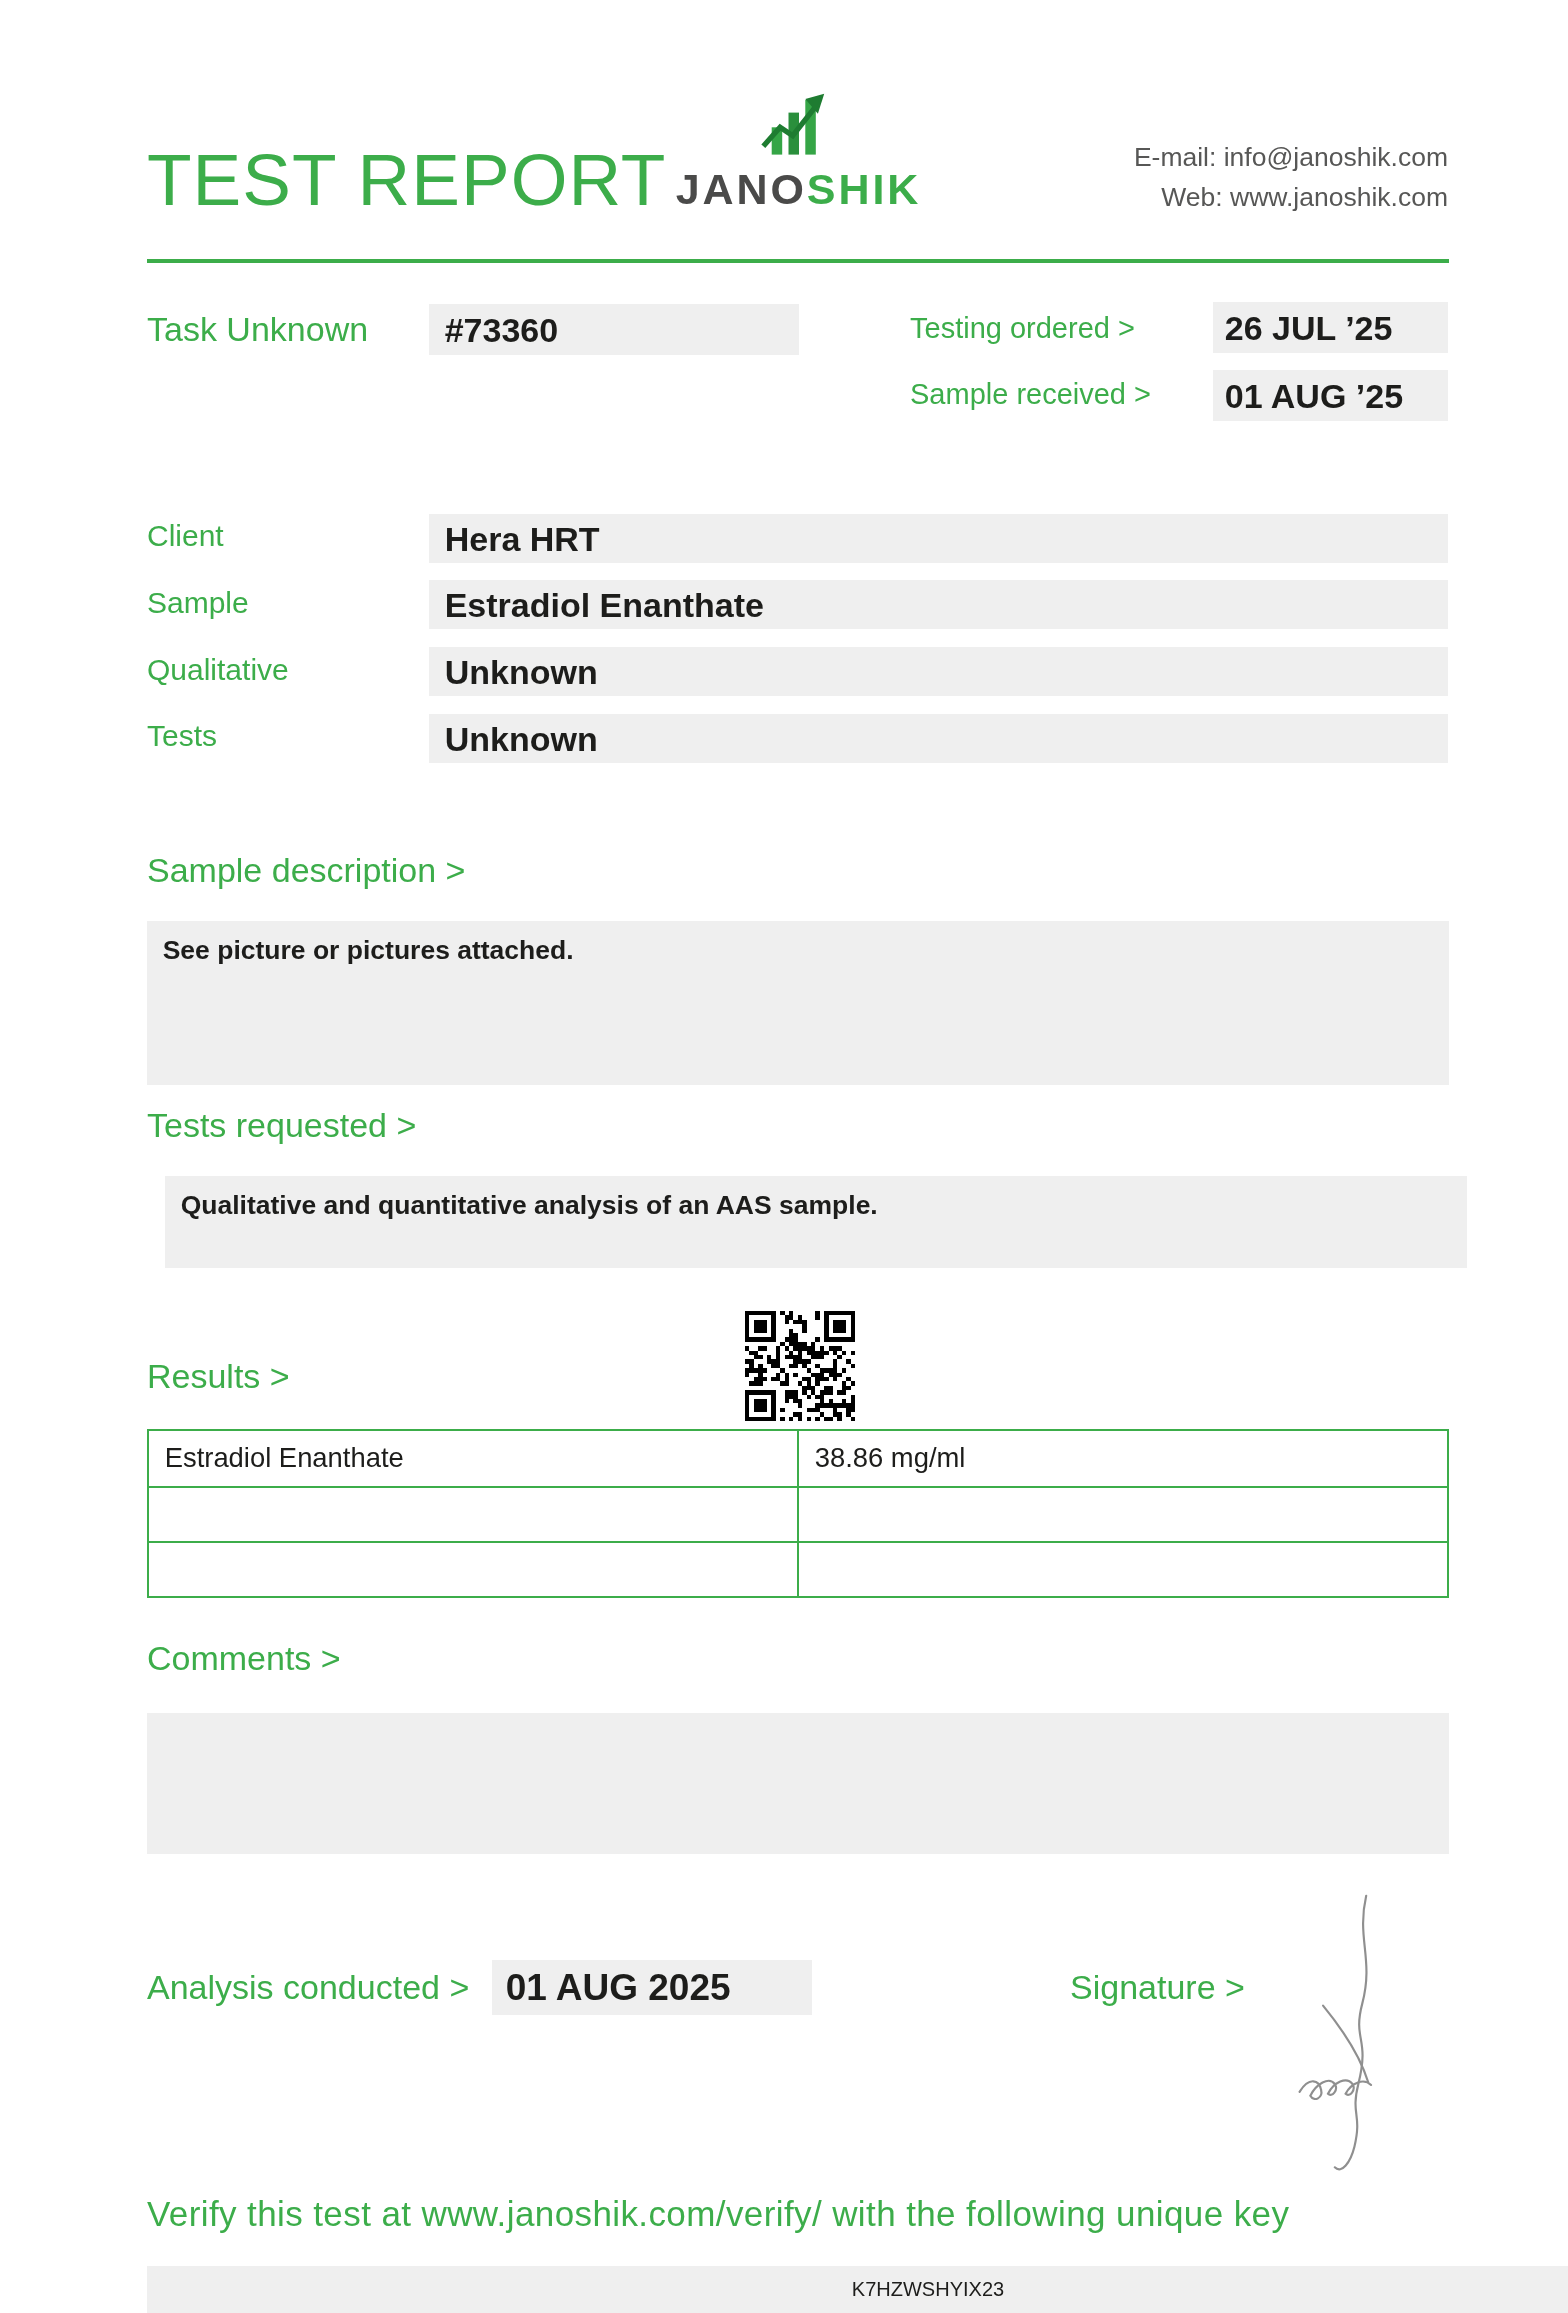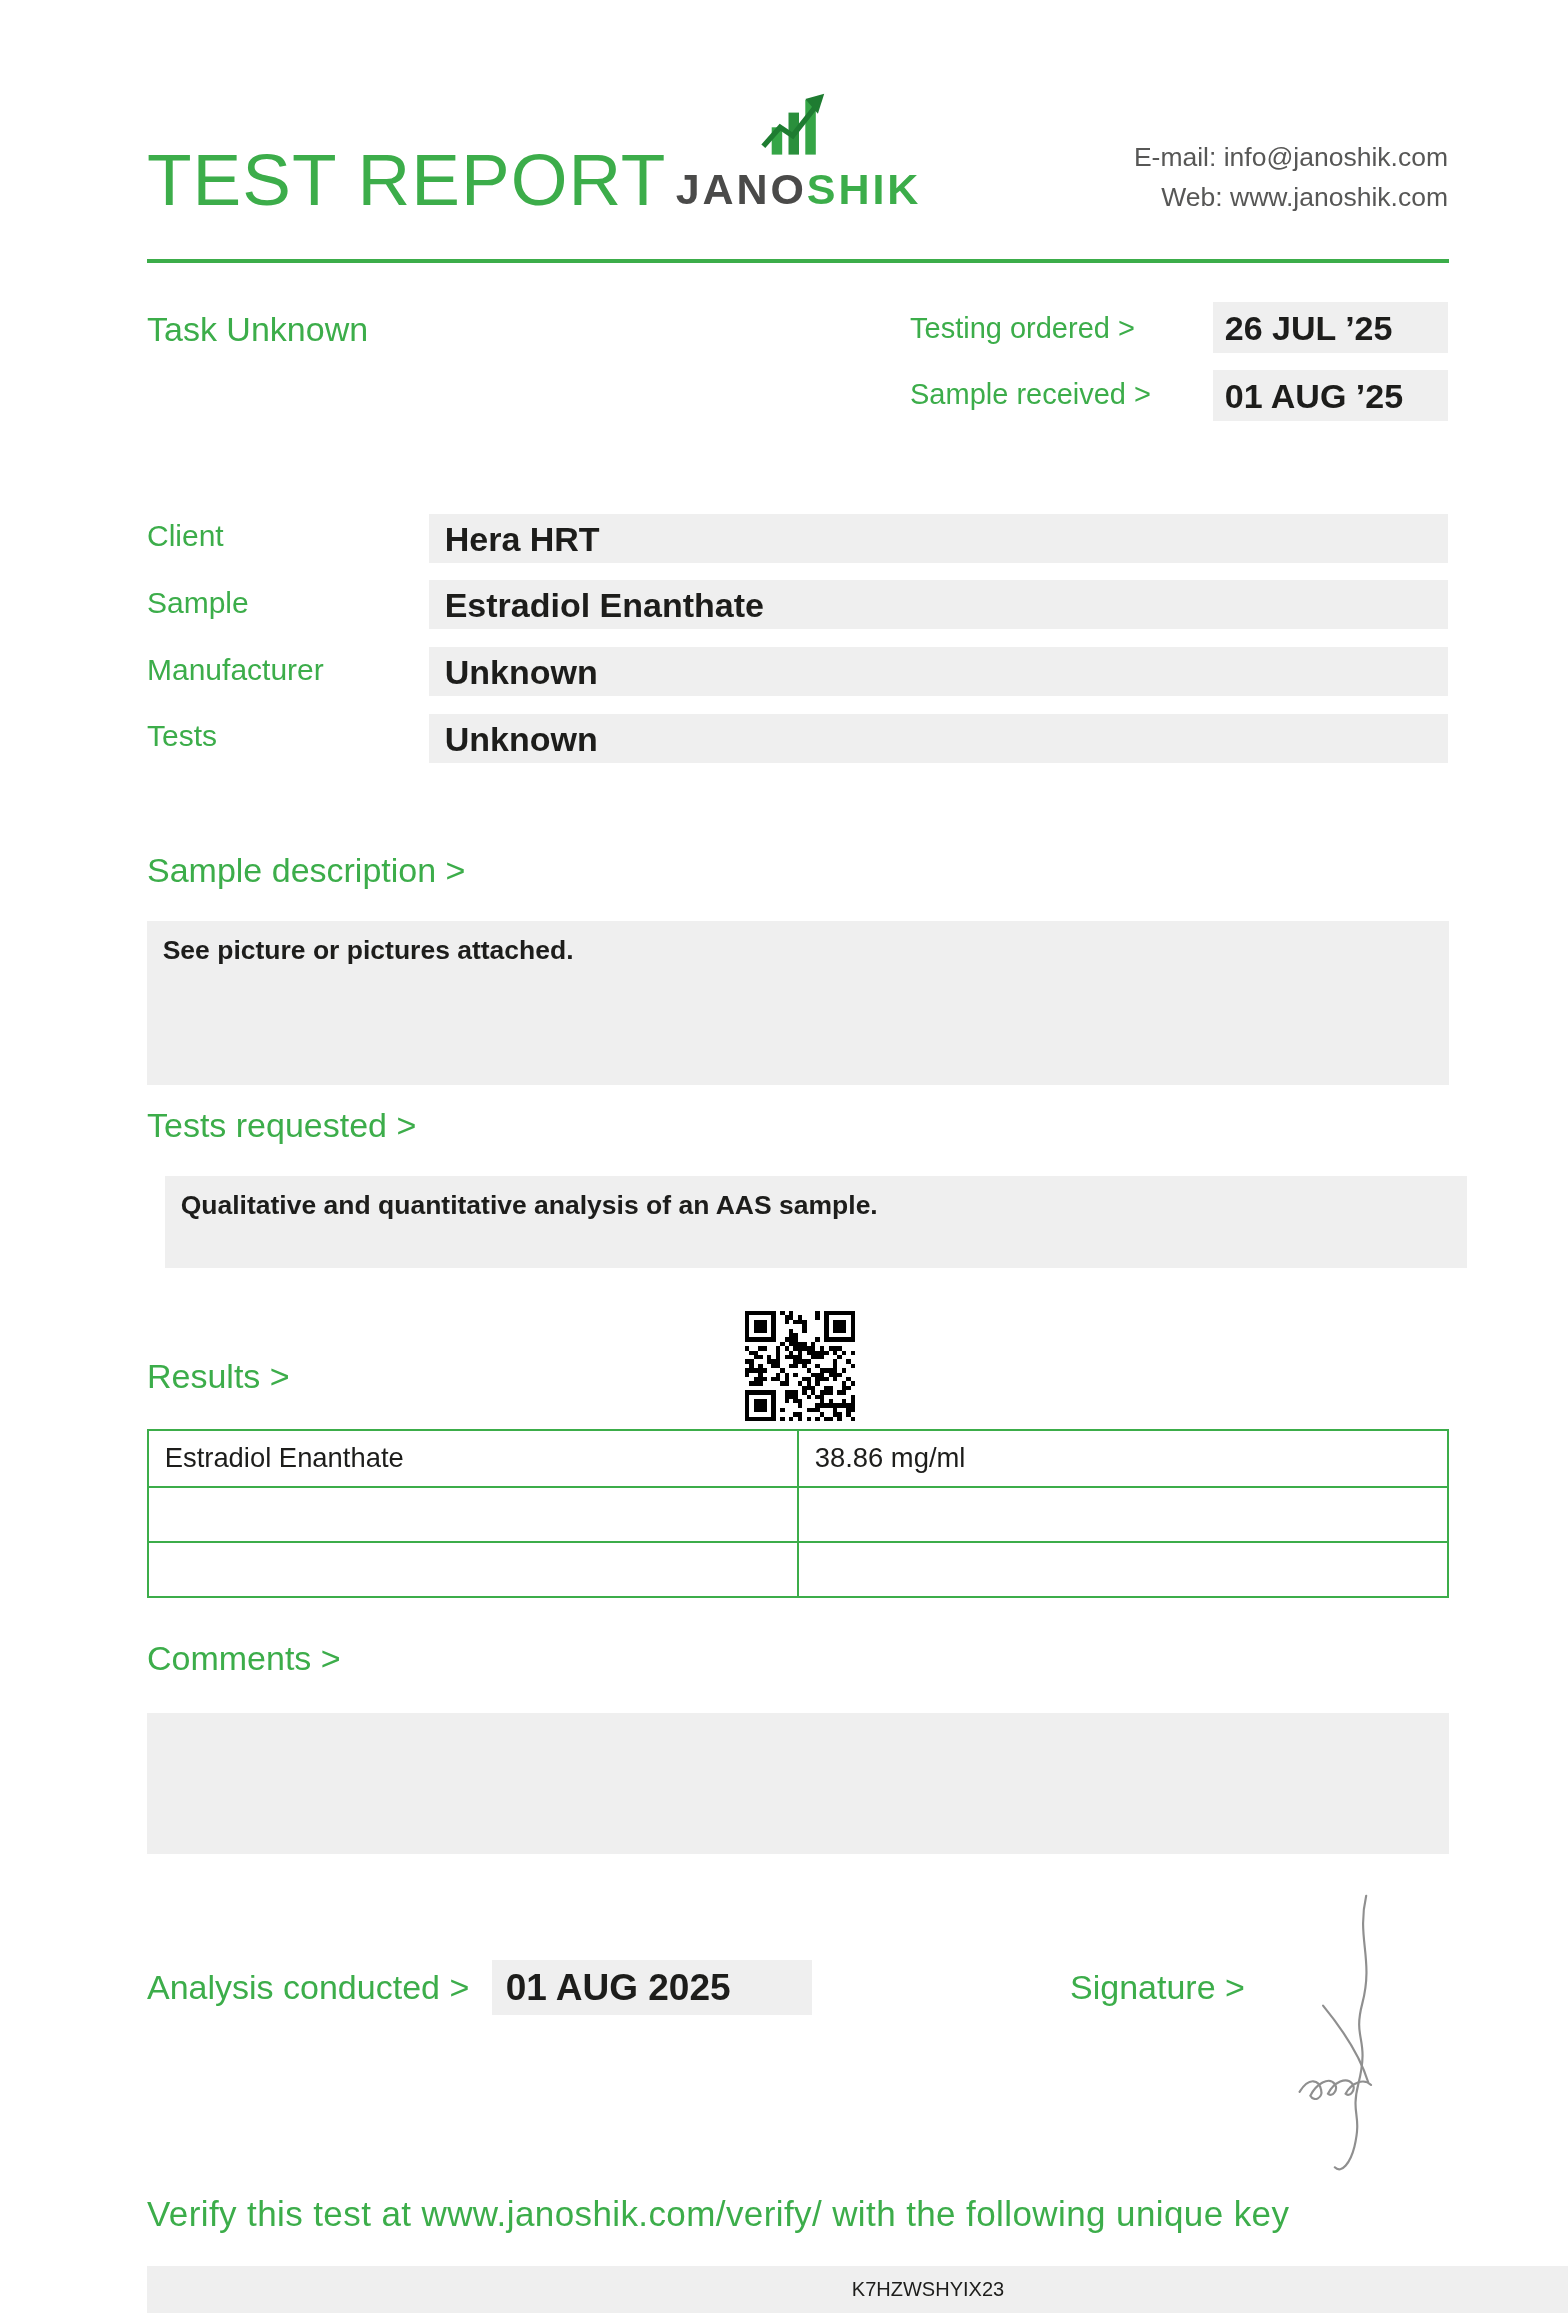--- a/index.html
+++ b/index.html
@@ -102,34 +102,35 @@
   </div>
 
   <div class="contact">
     <div class="contact-line"><span>E-mail:</span> <span>info@janoshik.com</span></div>
     <div class="contact-line"><span>Web:</span> <span>www.janoshik.com</span></div>
   </div>
 
   <div class="rule"></div>
 
   <div class="green-label task-label">Task Unknown</div>
+  <div class="gray-box task-value">#73360</div>
 
   <div class="green-label ordered-label">Testing ordered &gt;</div>
   <div class="gray-box ordered-value">26 JUL ’25</div>
 
   <div class="green-label received-label">Sample received &gt;</div>
   <div class="gray-box received-value">01 AUG ’25</div>
 
   <div class="green-label detail-label" style="--rt:519px">Client</div>
   <div class="gray-box detail-value" style="--bt:514px">Hera HRT</div>
 
   <div class="green-label detail-label" style="--rt:586px">Sample</div>
   <div class="gray-box detail-value" style="--bt:580px">Estradiol Enanthate</div>
 
-  <div class="green-label detail-label" style="--rt:653px">Manufacturer</div>
+  <div class="green-label detail-label" style="--rt:653px">Qualitative</div>
   <div class="gray-box detail-value" style="--bt:647px">Unknown</div>
 
   <div class="green-label detail-label" style="--rt:719px">Tests</div>
   <div class="gray-box detail-value" style="--bt:714px">Unknown</div>
 
   <div class="green-label section-heading desc-heading">Sample description &gt;</div>
   <div class="gray-box desc-box box-text">See picture or pictures attached.</div>
 
   <div class="green-label section-heading tests-heading">Tests requested &gt;</div>
   <div class="gray-box tests-box box-text">Qualitative and quantitative analysis of an AAS sample.</div>

